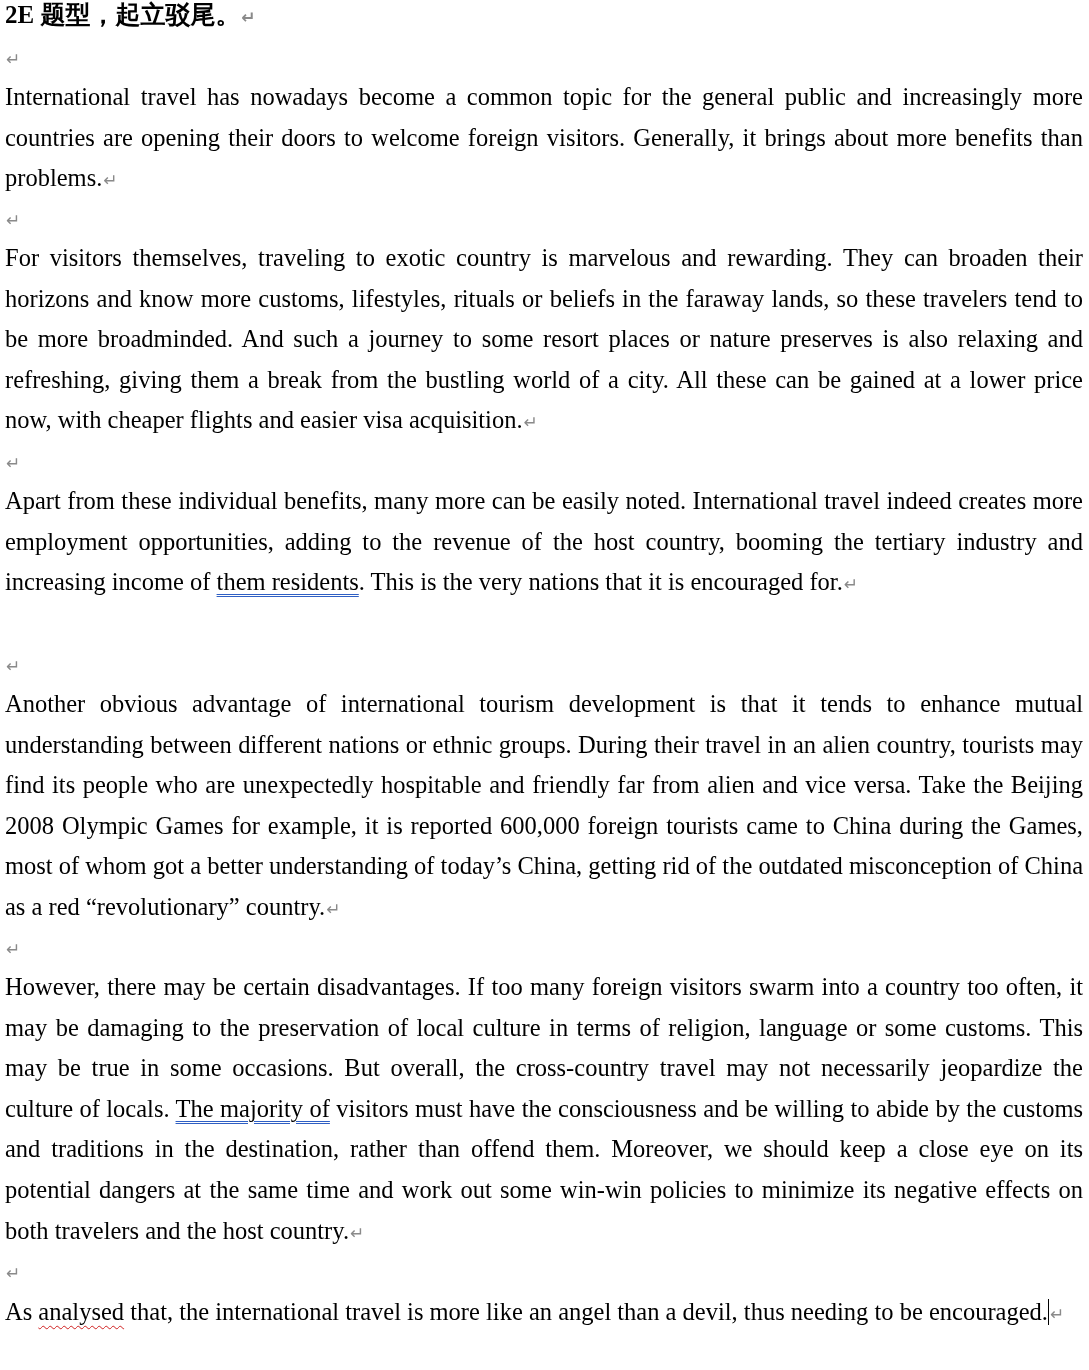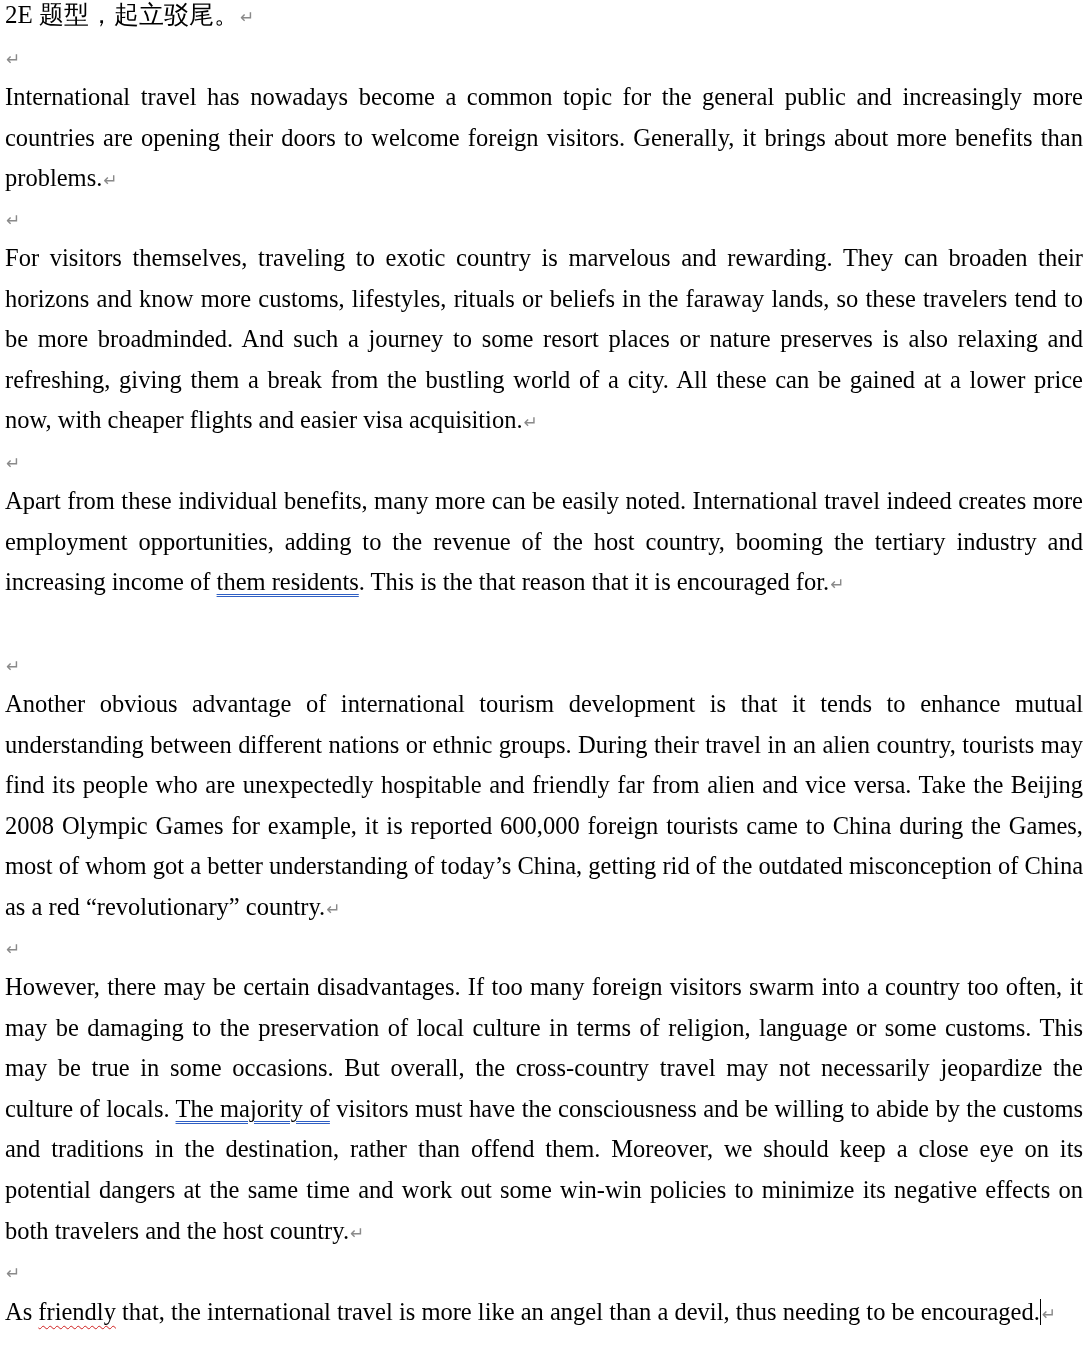--- a/index.html
+++ b/index.html
@@ -2,21 +2,21 @@
 <html><head>
 <meta charset="utf-8">
 <style>
   html, body { margin: 0; padding: 0; background: #ffffff; }
   body {
     width: 1089px; height: 1370px; overflow: hidden;
     font-family: "Liberation Serif", "DejaVu Serif", serif;
     font-size: 24.5px; color: #000;
   }
   .page { position: relative; padding: 0 6px 0 5px; }
-  .title { position: absolute; left: 5px; top: 0; line-height: 30px; font-size: 25px; }
+  .title { position: absolute; left: 5px; top: 0; line-height: 30px; font-size: 25px; font-weight: bold; }
   .para {
     position: absolute; left: 5px; right: 6px;
     line-height: 40.6px; text-align: justify; text-align-last: left;
   }
   .pm { color: #8a8a8a; font-family: "DejaVu Sans", sans-serif; font-size: 17px; margin-left: 1px; }
   .empty { position: absolute; left: 5px; line-height: 40px; }
   .grammar { text-decoration: underline double #2f5fc4; text-underline-offset: 4px; text-decoration-thickness: 1px; }
   .spell { text-decoration: underline wavy #d02020; text-underline-offset: 5px; text-decoration-thickness: 1px; }
   .caret { display: inline-block; width: 1px; height: 26px; background: #000; vertical-align: -5px; }
   .p1 { top: 77px; }
@@ -42,33 +42,33 @@
 
   <div class="empty" style="top:198px"><span class="pm">↵</span></div>
 
   <div class="para p2">
     <span>For visitors themselves, traveling to exotic country is marvelous and rewarding. They can broaden their horizons and know more customs, lifestyles, rituals or beliefs in the faraway lands, so these travelers tend to be more broadminded. And such a journey to some resort places or nature preserves is also relaxing and refreshing, giving them a break from the bustling world of a city. All these can be gained at a lower price now, with cheaper flights and easier visa acquisition.</span><span class="pm">↵</span>
   </div>
 
   <div class="empty" style="top:441px"><span class="pm">↵</span></div>
 
   <div class="para p3">
-    <span>Apart from these individual benefits, many more can be easily noted. International travel indeed creates more employment opportunities, adding to the revenue of the host country, booming the tertiary industry and increasing income of </span><span class="grammar">them residents</span><span>. This is the that reason that it is encouraged for.</span><span class="pm">↵</span>
+    <span>Apart from these individual benefits, many more can be easily noted. International travel indeed creates more employment opportunities, adding to the revenue of the host country, booming the tertiary industry and increasing income of </span><span class="grammar">them residents</span><span>. This is the very nations that it is encouraged for.</span><span class="pm">↵</span>
   </div>
 
   <div class="empty" style="top:644px"><span class="pm">↵</span></div>
 
   <div class="para p4">
     <span>Another obvious advantage of international tourism development is that it tends to enhance mutual understanding between different nations or ethnic groups. During their travel in an alien country, tourists may find its people who are unexpectedly hospitable and friendly far from alien and vice versa. Take the Beijing 2008 Olympic Games for example, it is reported 600,000 foreign tourists came to China during the Games, most of whom got a better understanding of today’s China, getting rid of the outdated misconception of China as a red “revolutionary” country.</span><span class="pm">↵</span>
   </div>
 
   <div class="empty" style="top:927px"><span class="pm">↵</span></div>
 
   <div class="para p5">
     <span>However, there may be certain disadvantages. If too many foreign visitors swarm into a country too often, it may be damaging to the preservation of local culture in terms of religion, language or some customs. This may be true in some occasions. But overall, the cross-country travel may not necessarily jeopardize the culture of locals. </span><span class="grammar">The majority of</span><span> visitors must have the consciousness and be willing to abide by the customs and traditions in the destination, rather than offend them. Moreover, we should keep a close eye on its potential dangers at the same time and work out some win-win policies to minimize its negative effects on both travelers and the host country.</span><span class="pm">↵</span>
   </div>
 
   <div class="empty" style="top:1251px"><span class="pm">↵</span></div>
 
   <div class="para p6">
-    <span>As </span><span class="spell">friendly</span><span> that, the international travel is more like an angel than a devil, thus needing to be encouraged.</span><span class="caret"></span><span class="pm">↵</span>
+    <span>As </span><span class="spell">analysed</span><span> that, the international travel is more like an angel than a devil, thus needing to be encouraged.</span><span class="caret"></span><span class="pm">↵</span>
   </div>
 </div>
 
 </body></html>

